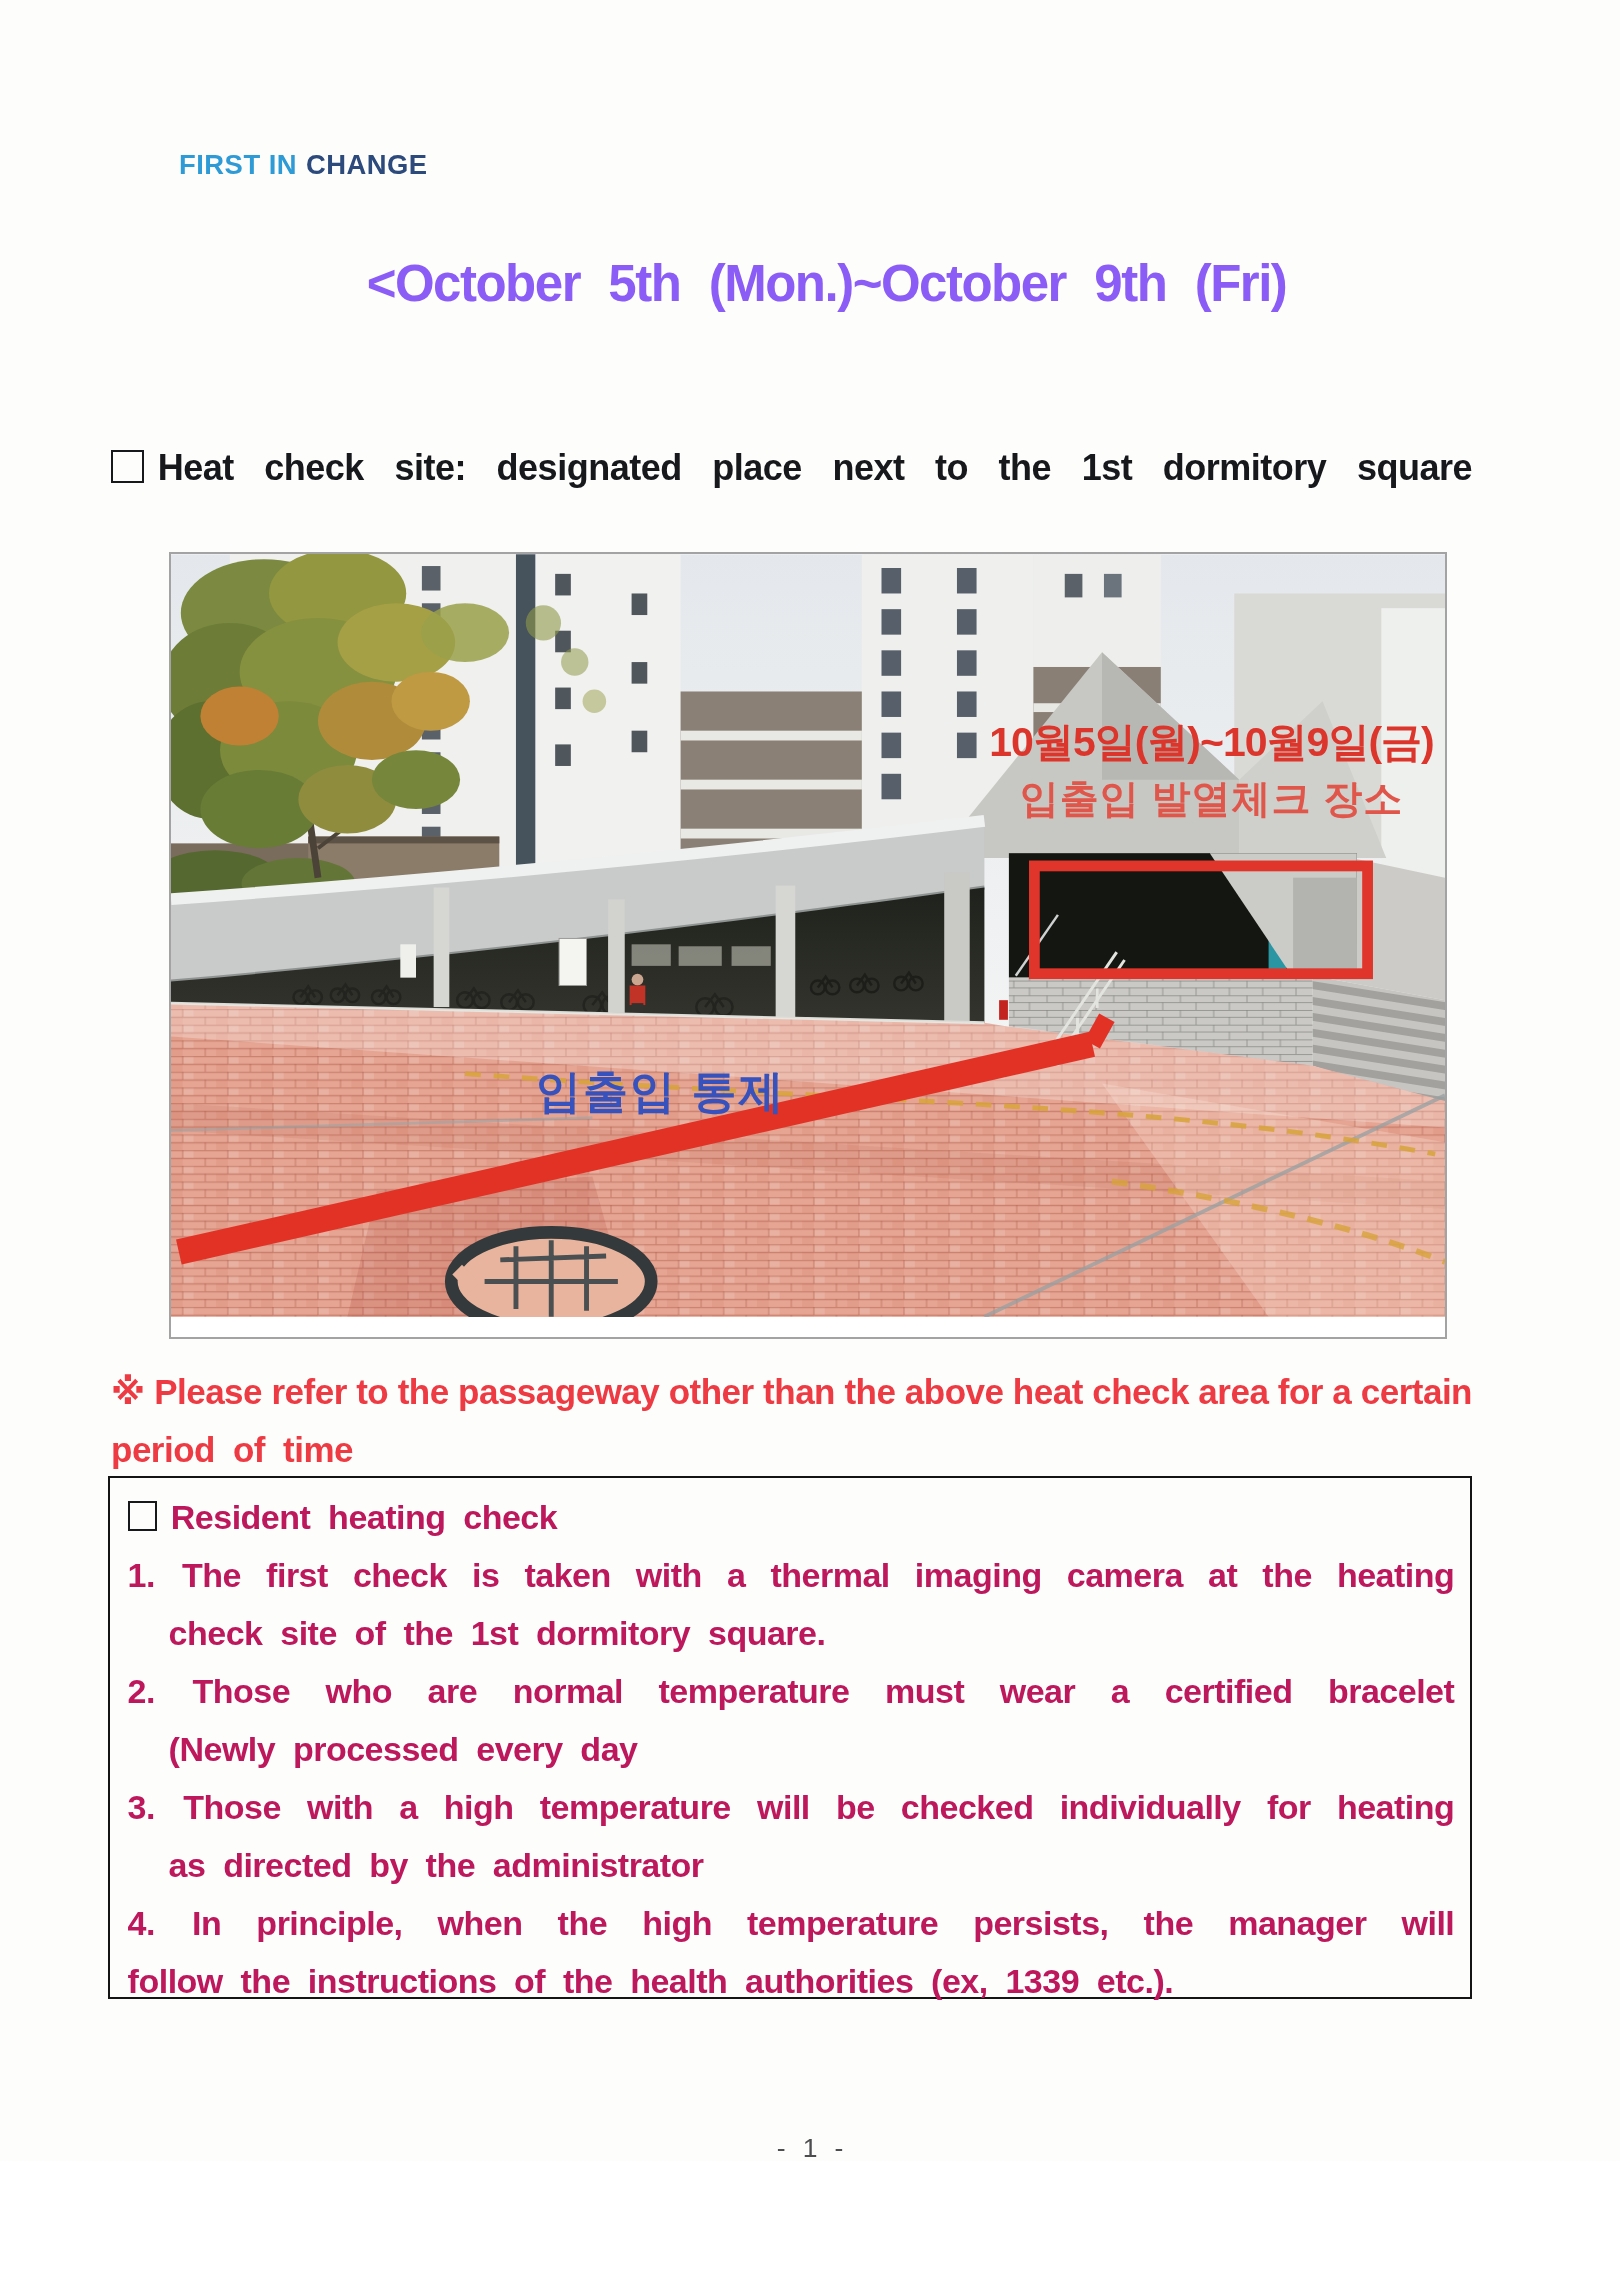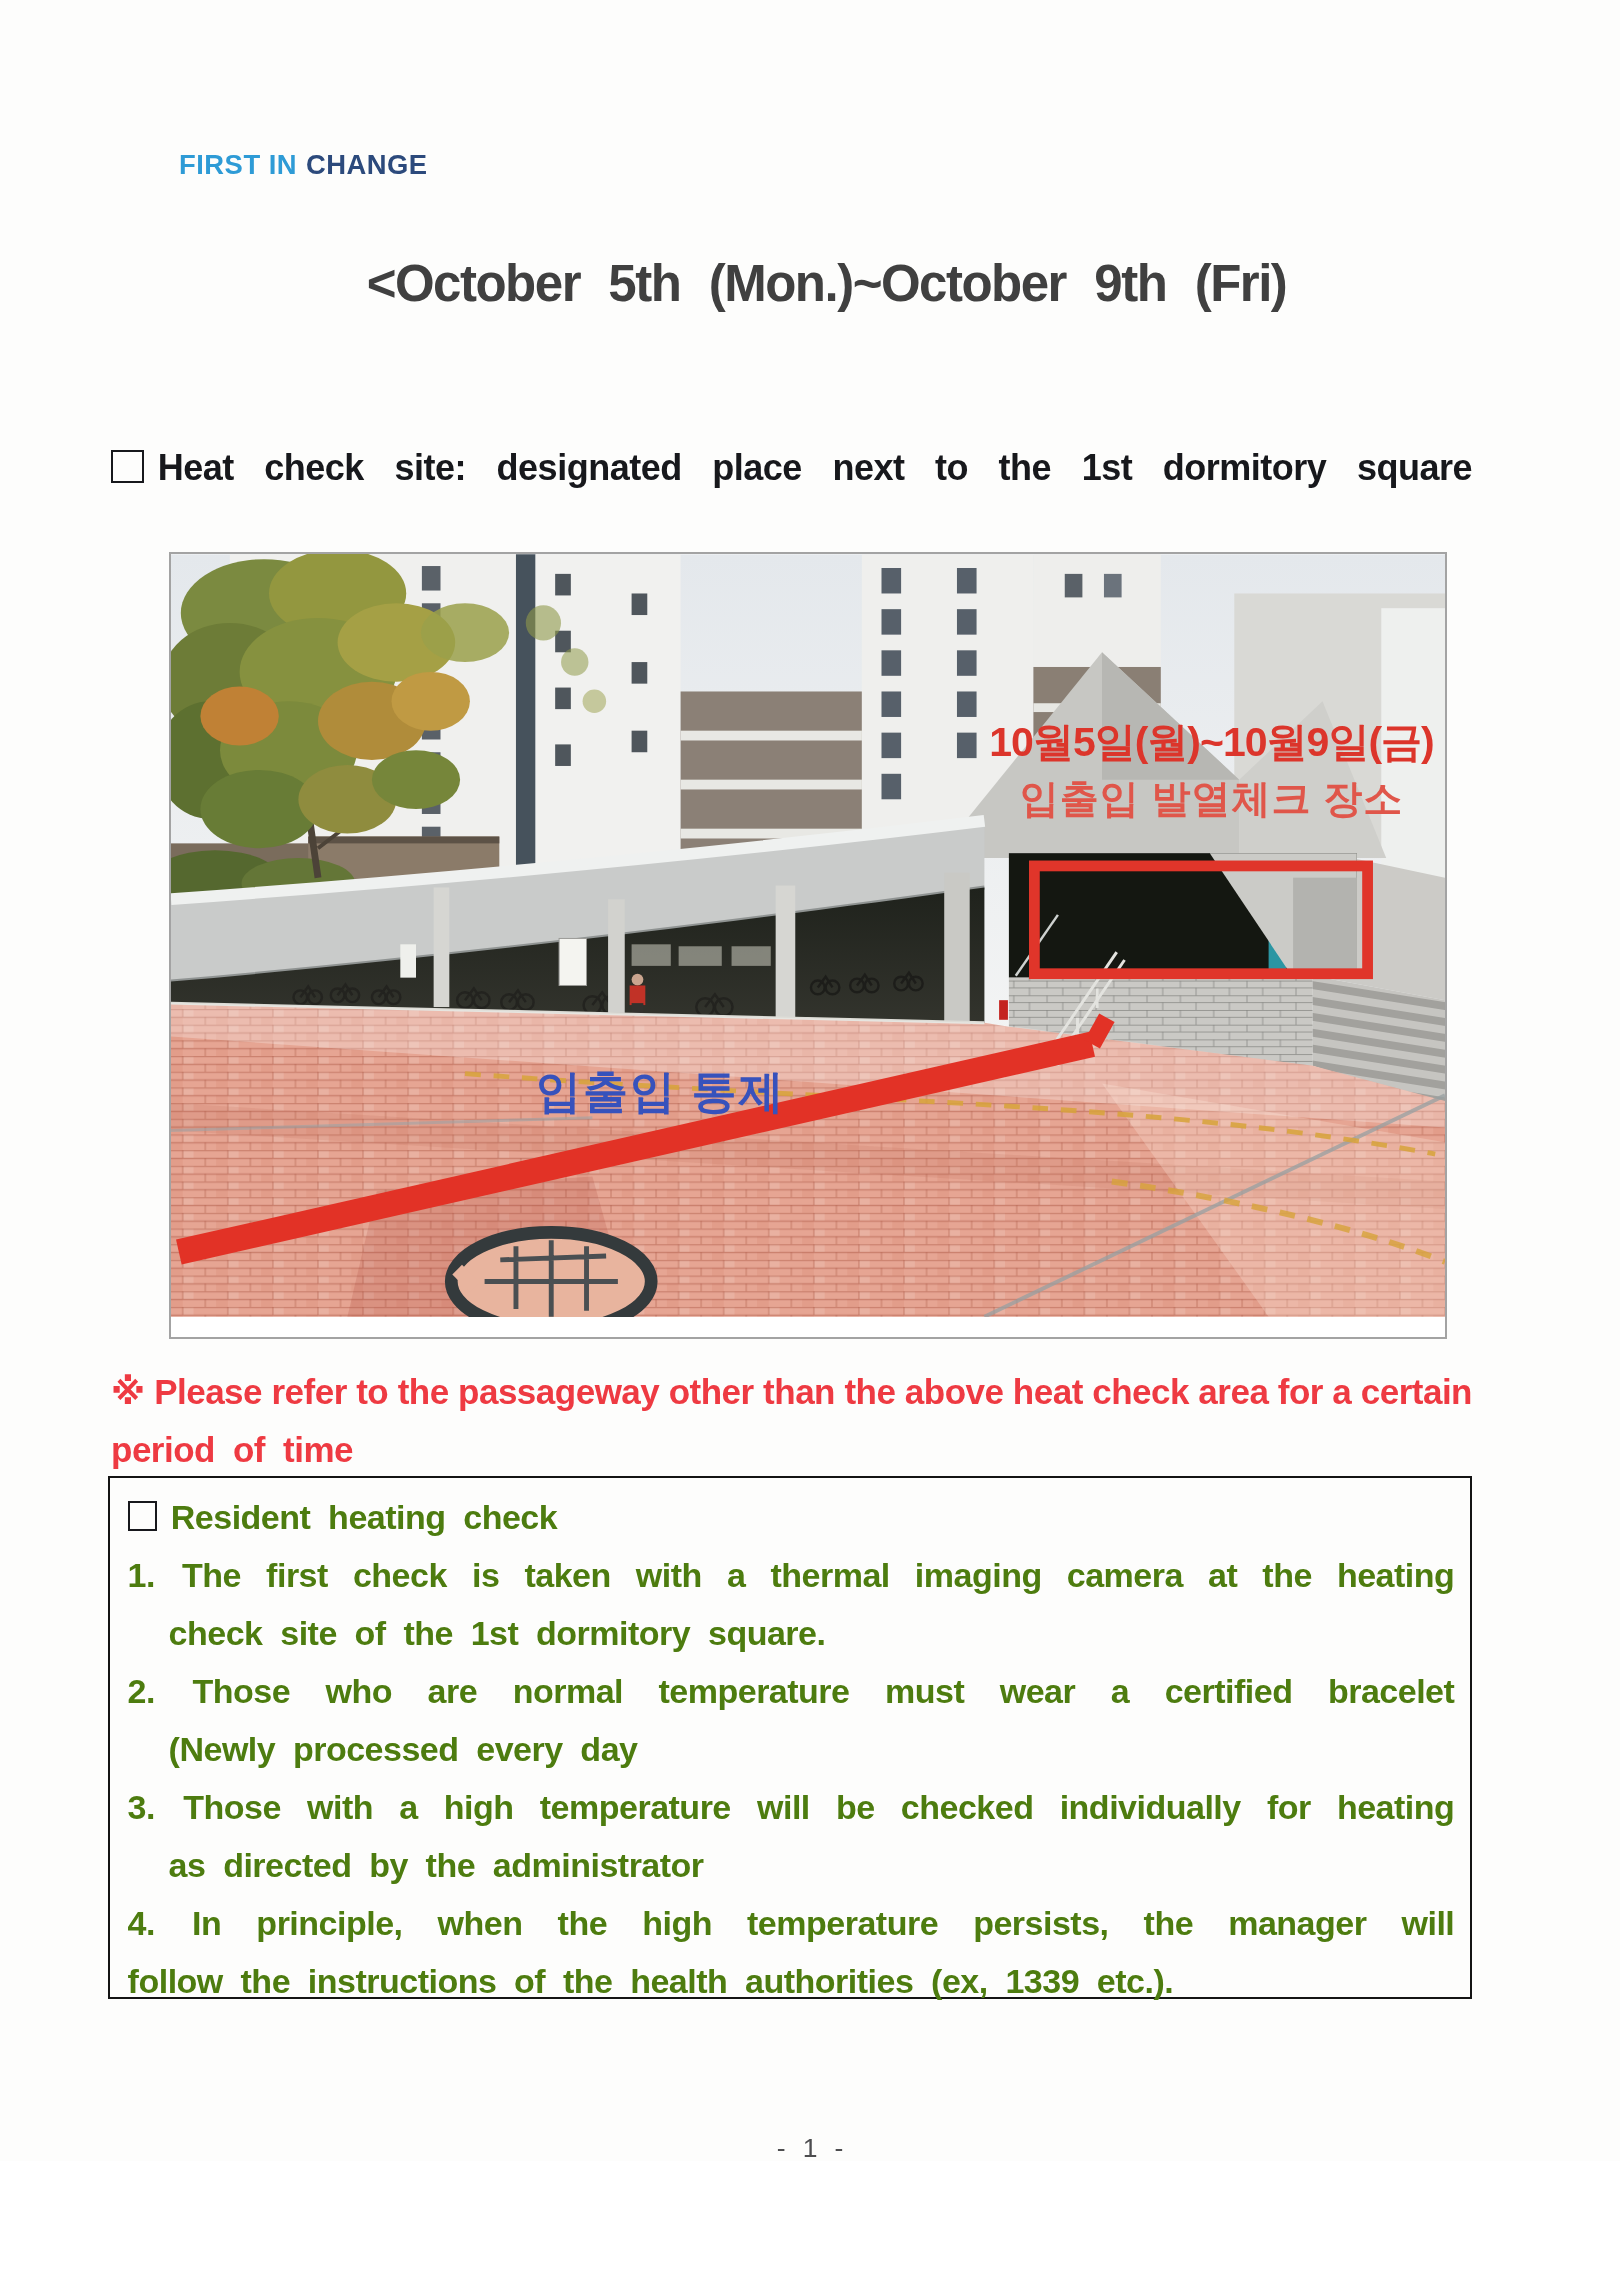--- a/index.html
+++ b/index.html
@@ -6,41 +6,41 @@
   .page{
     position:relative;width:1620px;height:2161px;background:#fdfdfc;overflow:hidden;
     font-family:"Liberation Sans","DejaVu Sans",sans-serif;color:#1b1c20;
   }
   
   .logo{position:absolute;left:179px;top:149px;font-size:27.4px;font-weight:700;letter-spacing:0.5px;}
   .logo .lt{color:#2e9bd6;}
   .logo .rt{color:#2c4a7c;margin-left:8.8px;}
   
   .title{position:absolute;left:0;top:253px;width:100%;text-align:center;padding-left:33px;box-sizing:border-box;
-         font-size:51px;font-weight:700;color:#404040;letter-spacing:-1.5px;word-spacing:15.7px;line-height:61px;}
+         font-size:51px;font-weight:700;color:#8b5cf6;letter-spacing:-1.5px;word-spacing:15.7px;line-height:61px;}
   
   .sitehead{position:absolute;left:111px;top:439px;width:1361px;font-size:36px;font-weight:700;
             color:#17181c;letter-spacing:-0.5px;line-height:57px;}
   .jline{text-align:justify;text-align-last:justify;white-space:nowrap;}
   .lline{text-align:left;word-spacing:8.8px;}
   .cbox{display:inline-block;width:29px;height:29px;border:2.9px solid #17181c;vertical-align:-2.9px;margin-right:13.7px;}
   .cbox.small{width:25.5px;height:25.5px;border-width:2.9px;vertical-align:-2px;}
   
   .photo{position:absolute;left:169px;top:552px;width:1274px;height:783px;border:2px solid #a3a3a3;background:#fff;}
   .photo svg{display:block;}
   .anno{position:absolute;font-weight:700;}
   .anno-red1{left:806px;top:161px;width:469px;text-align:center;font-size:41px;letter-spacing:-1px;color:#dc352b;}
   .anno-red2{left:819px;top:218px;width:443px;text-align:center;font-size:39px;letter-spacing:1px;color:#e0564a;font-weight:600;}
   .anno-blue{left:365px;top:508px;font-size:45px;letter-spacing:2px;color:#3752bc;font-weight:600;}
   
   .note{position:absolute;left:111px;top:1363px;width:1361px;color:#ee3a42;font-size:35px;font-weight:700;
         letter-spacing:-0.5px;line-height:58px;}
   
   .pbox{position:absolute;left:108px;top:1476px;width:1364px;height:523px;border:2.9px solid #141414;
-        box-sizing:border-box;padding:9.8px 15.7px 0 17.6px;font-size:34px;font-weight:700;color:#4d7c0f;
+        box-sizing:border-box;padding:9.8px 15.7px 0 17.6px;font-size:34px;font-weight:700;color:#be185d;
         letter-spacing:-0.5px;line-height:58px;}
   .pbox .ind{padding-left:41px;}
   .num{margin-right:2px;}
   
   .pageno{position:absolute;left:0;top:2133px;width:100%;text-align:center;font-size:26.5px;color:#4d4d4f;
           word-spacing:9.8px;font-weight:400;}
 </style>
 </head>
 <body>
 

